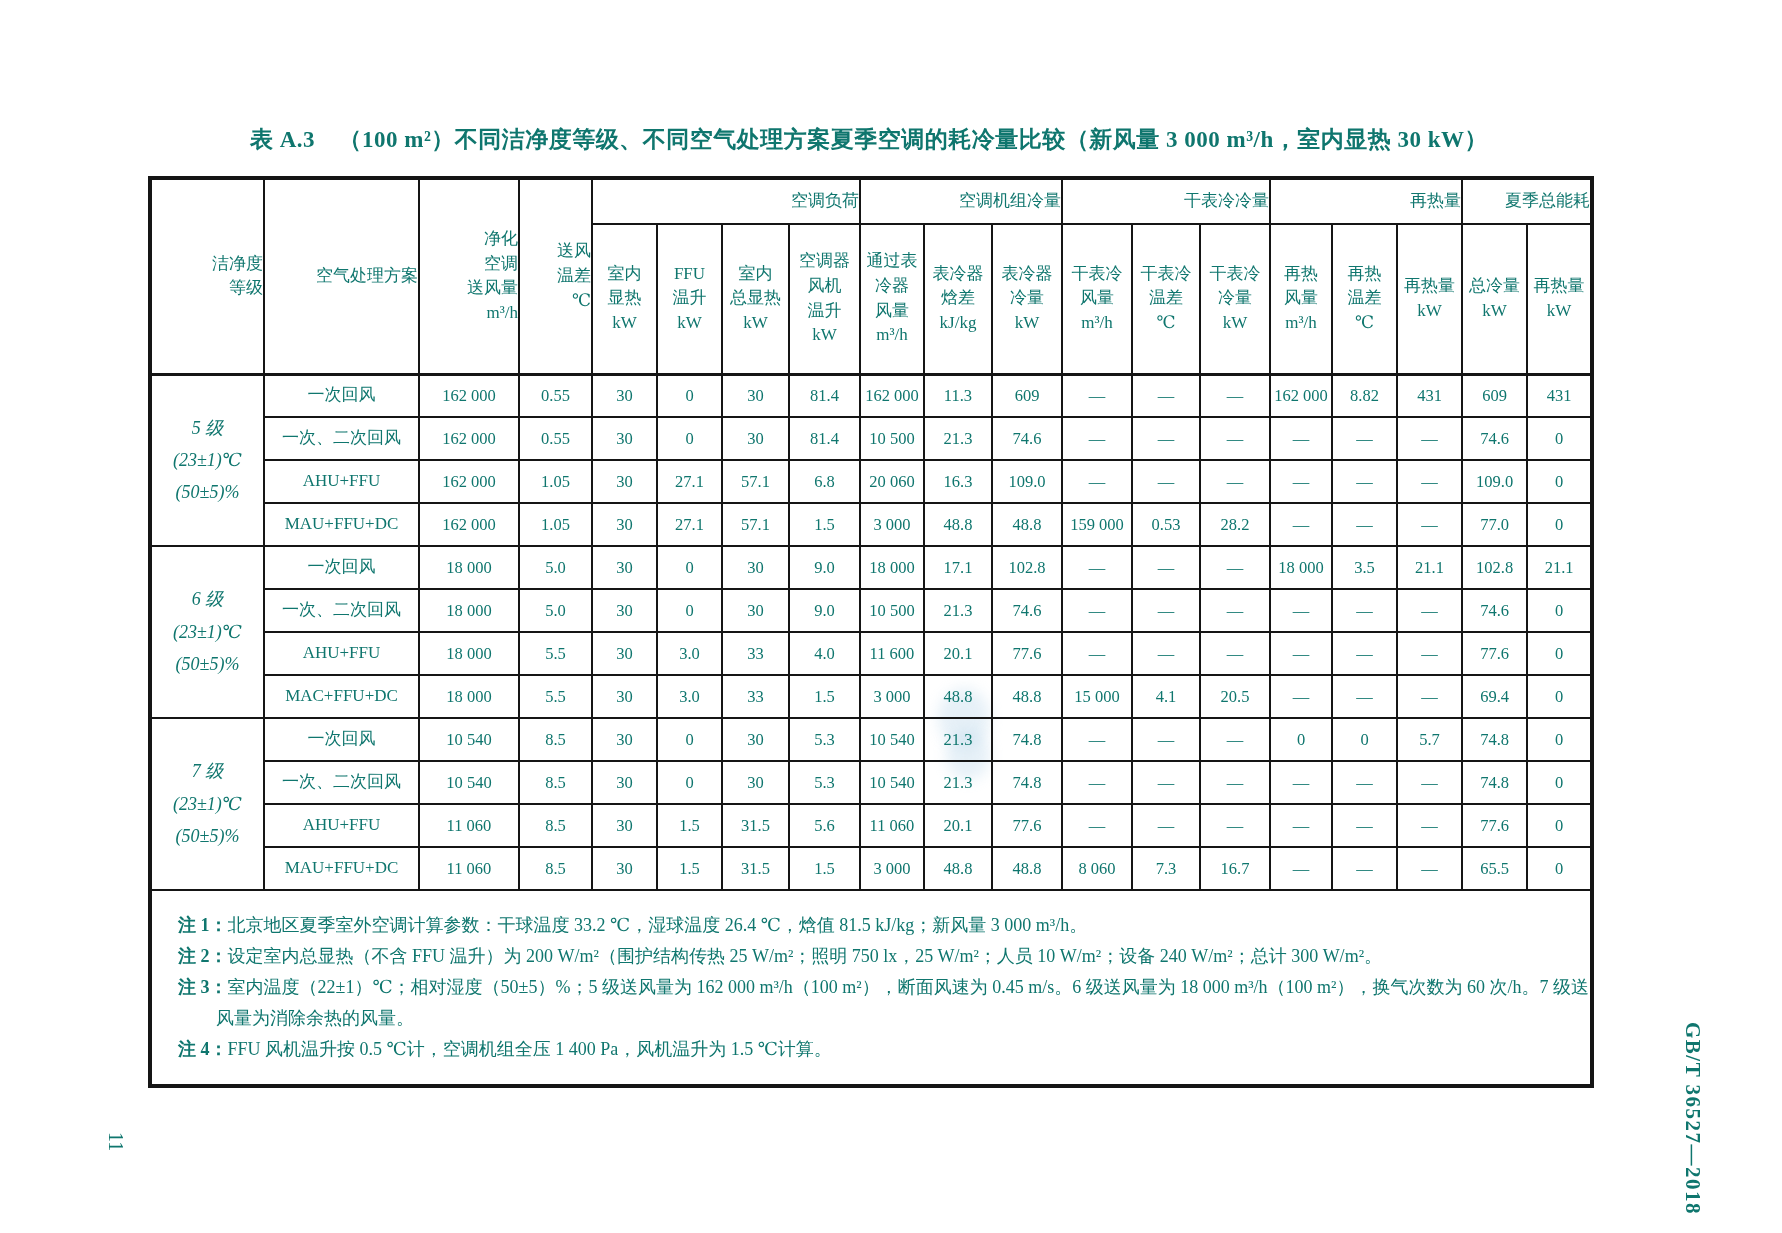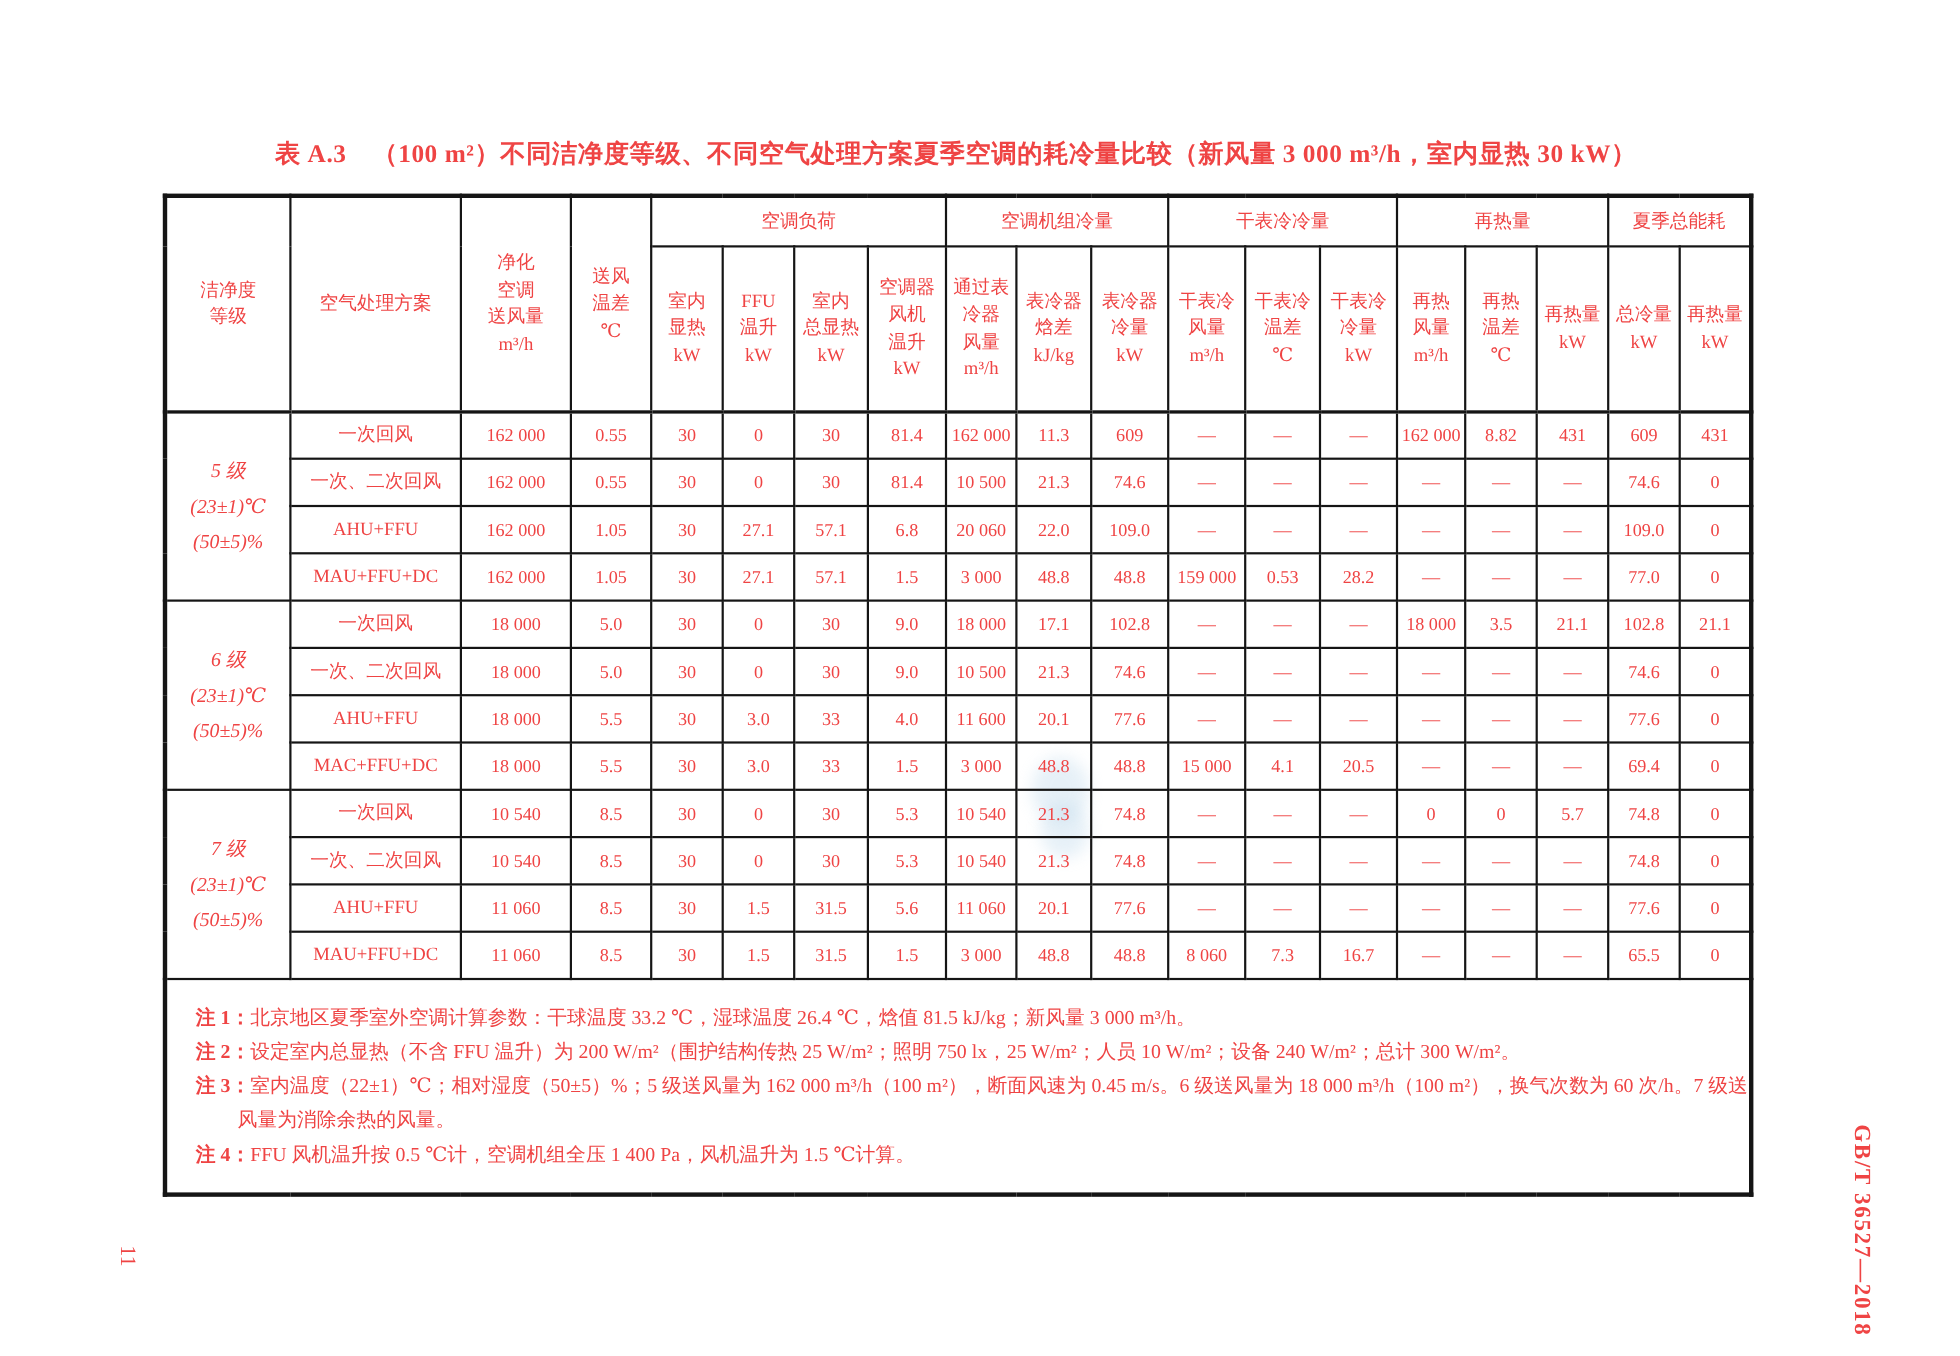--- a/index.html
+++ b/index.html
@@ -1,34 +1,34 @@
 <!DOCTYPE html>
 <html><head>
 <meta charset="utf-8">
 <style>
   * { margin:0; padding:0; box-sizing:border-box; }
   html,body { background:#ffffff; }
   .page {
     position:relative; width:1782px; height:1233px; background:#ffffff;
-    font-family:"Liberation Serif","DejaVu Serif",serif; color:#ef4444; overflow:hidden;
+    font-family:"Liberation Serif","DejaVu Serif",serif; color:#0f766e; overflow:hidden;
   }
   .title {
     position:absolute; left:148px; top:124px; width:1442px; text-align:center;
     font-size:23px; font-weight:bold; letter-spacing:0.5px; white-space:nowrap;
   }
   table.main {
     position:absolute; left:148px; top:176px; width:1442px;
     border-collapse:collapse; table-layout:fixed; border:4px solid #151515;
   }
   table.main th, table.main td {
     border:2px solid #151515; text-align:center; vertical-align:middle;
     font-weight:normal; padding:0; line-height:1.45;
   }
   thead th { font-size:17px; white-space:pre-line; }
-  thead tr.h1 th { height:46px; }
+  thead tr.h1 th { height:46px;text-align:right; }
   thead tr.h2 th { height:150px; border-bottom:3px solid #151515; }
   thead th.span2 { border-bottom:3px solid #151515; }
   tbody.data td { height:43px; font-size:16.5px; white-space:nowrap; }
   tbody.data td.group-label { font-size:18px; white-space:pre-line; line-height:1.8;font-style:italic; }
   tbody.data td.scheme-cell { font-size:17px; padding:0 3px; }
   td.notes-cell {
     height:196px; text-align:left; vertical-align:top;
     padding:16px 18px 8px 24px; border-top:2px solid #151515;
   }
   .note {
@@ -195,21 +195,21 @@
         </tr>
         <tr>
           <td class="scheme-cell">AHU+FFU</td>
           <td class="value-cell">162 000</td>
           <td class="value-cell">1.05</td>
           <td class="value-cell">30</td>
           <td class="value-cell">27.1</td>
           <td class="value-cell">57.1</td>
           <td class="value-cell">6.8</td>
           <td class="value-cell">20 060</td>
-          <td class="value-cell">22.0</td>
+          <td class="value-cell">16.3</td>
           <td class="value-cell">109.0</td>
           <td class="value-cell">—</td>
           <td class="value-cell">—</td>
           <td class="value-cell">—</td>
           <td class="value-cell">—</td>
           <td class="value-cell">—</td>
           <td class="value-cell">—</td>
           <td class="value-cell">109.0</td>
           <td class="value-cell">0</td>
         </tr>

